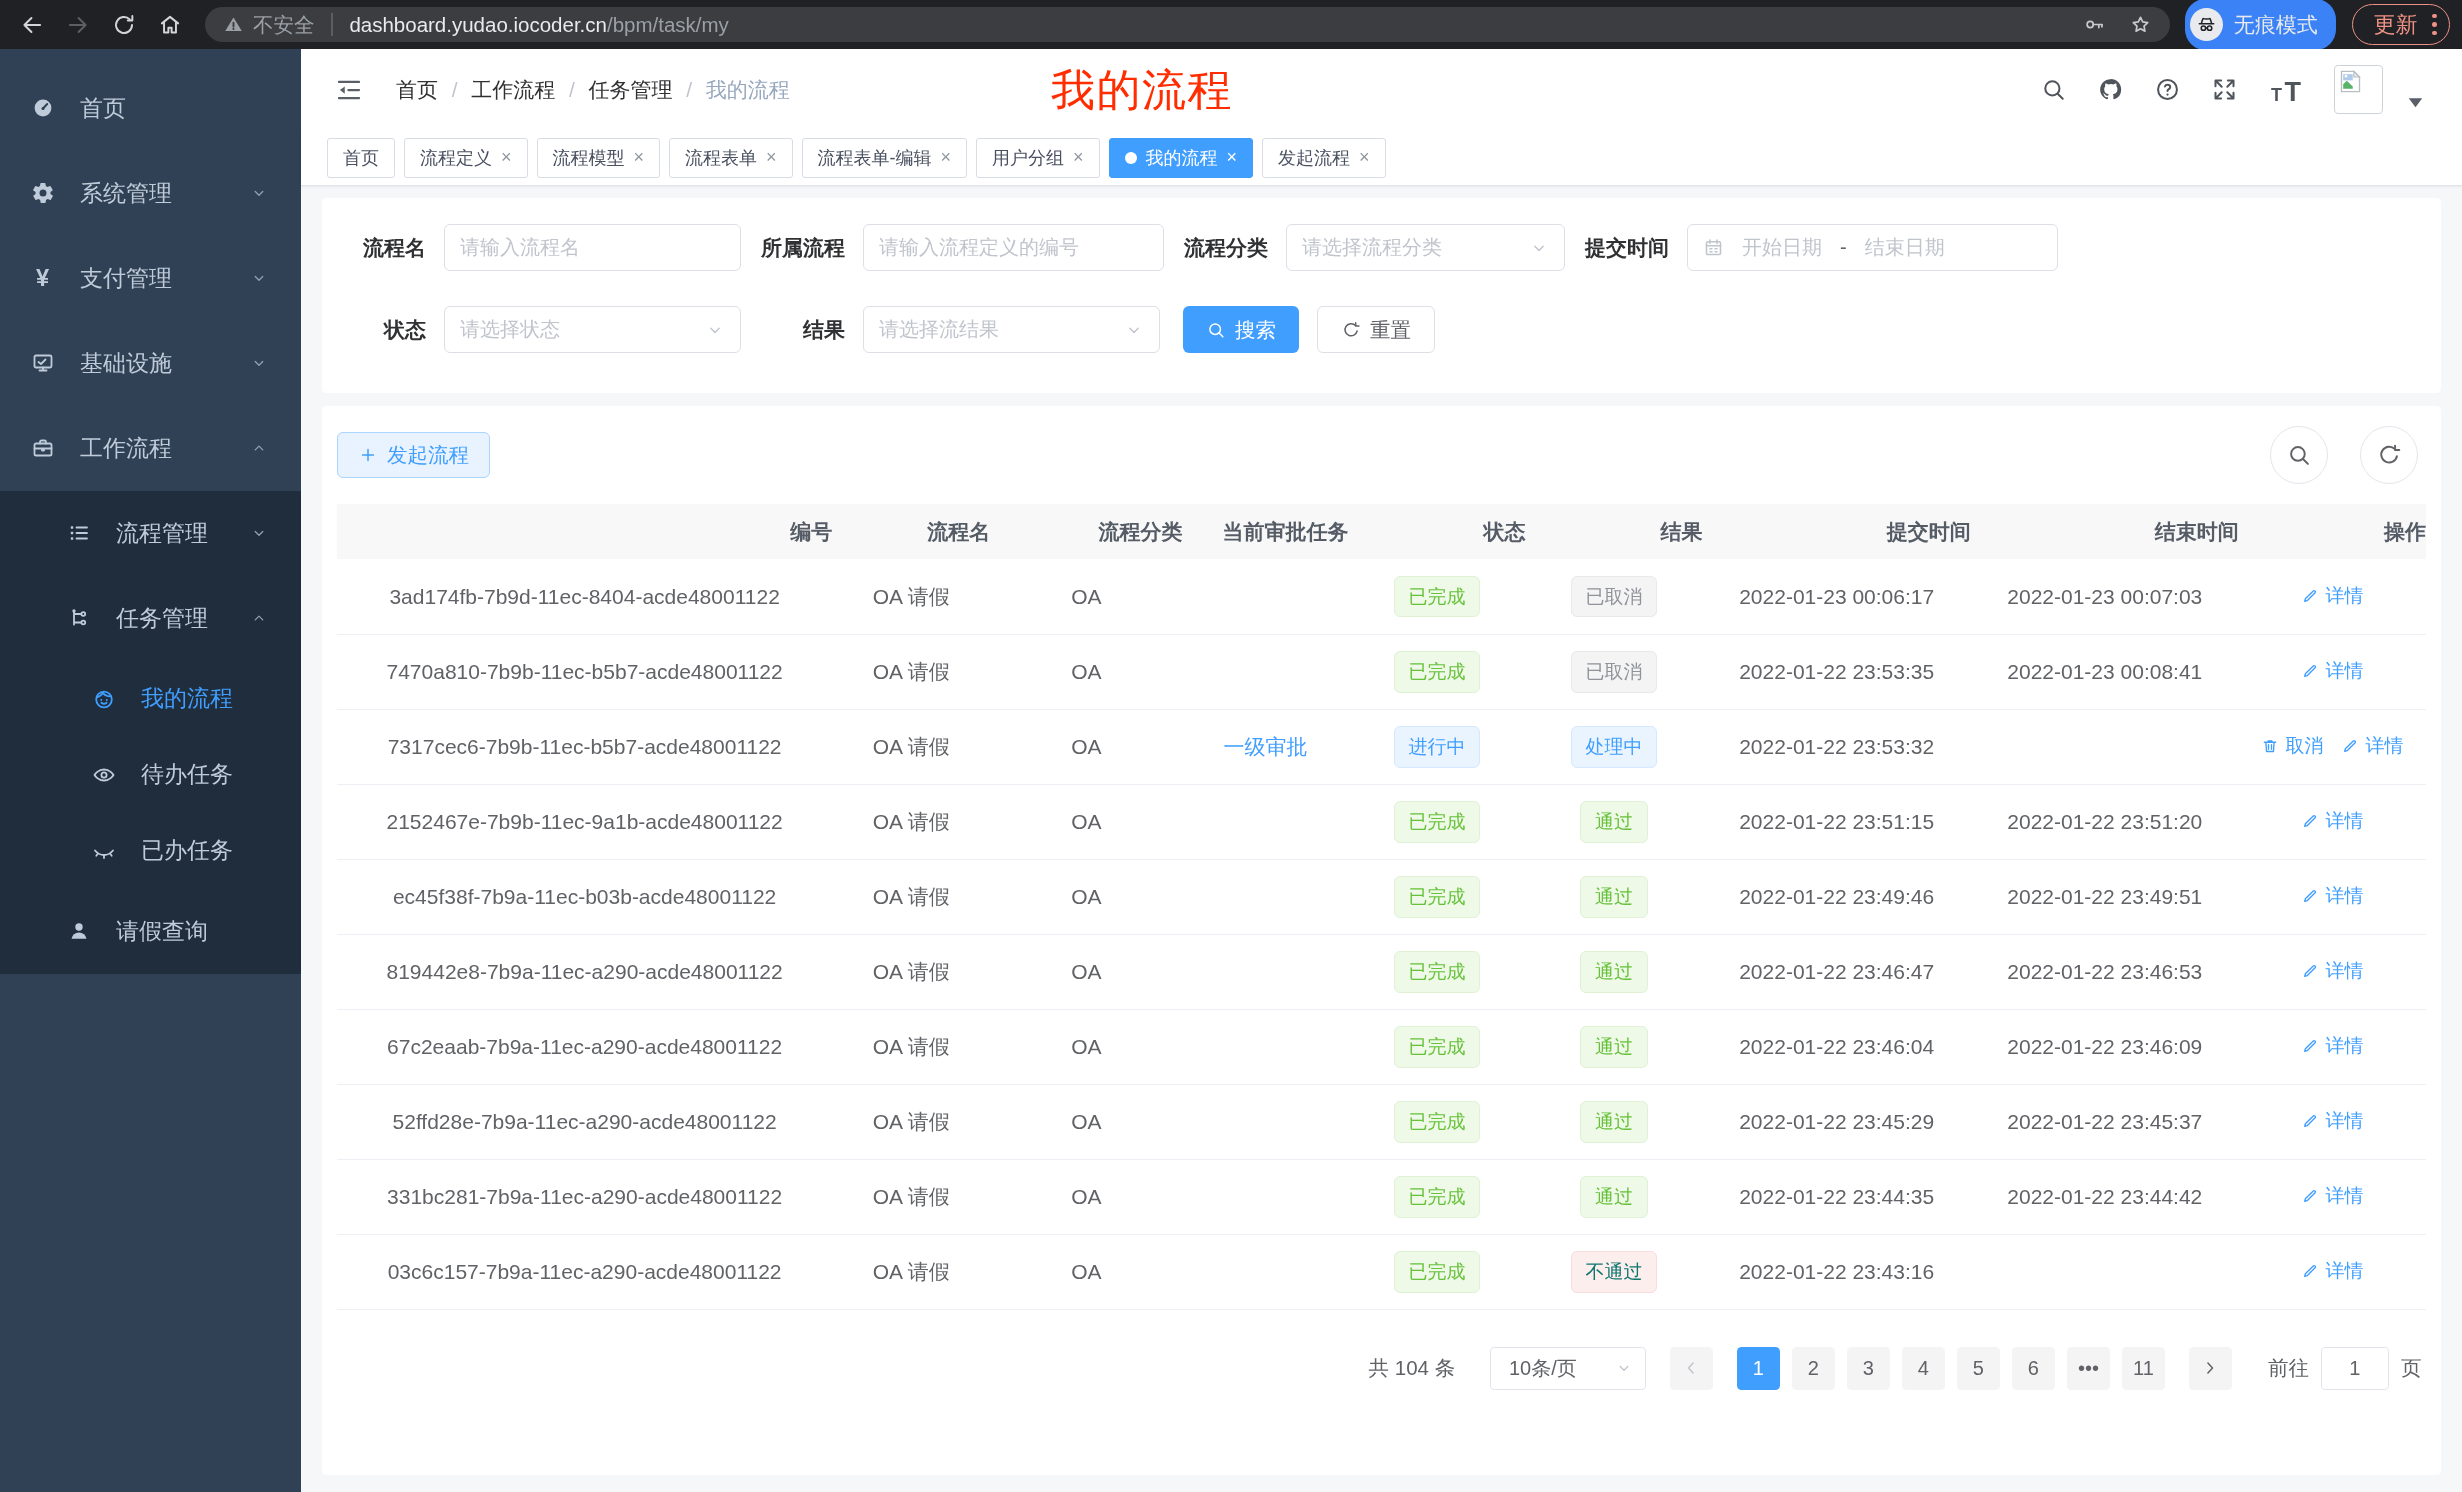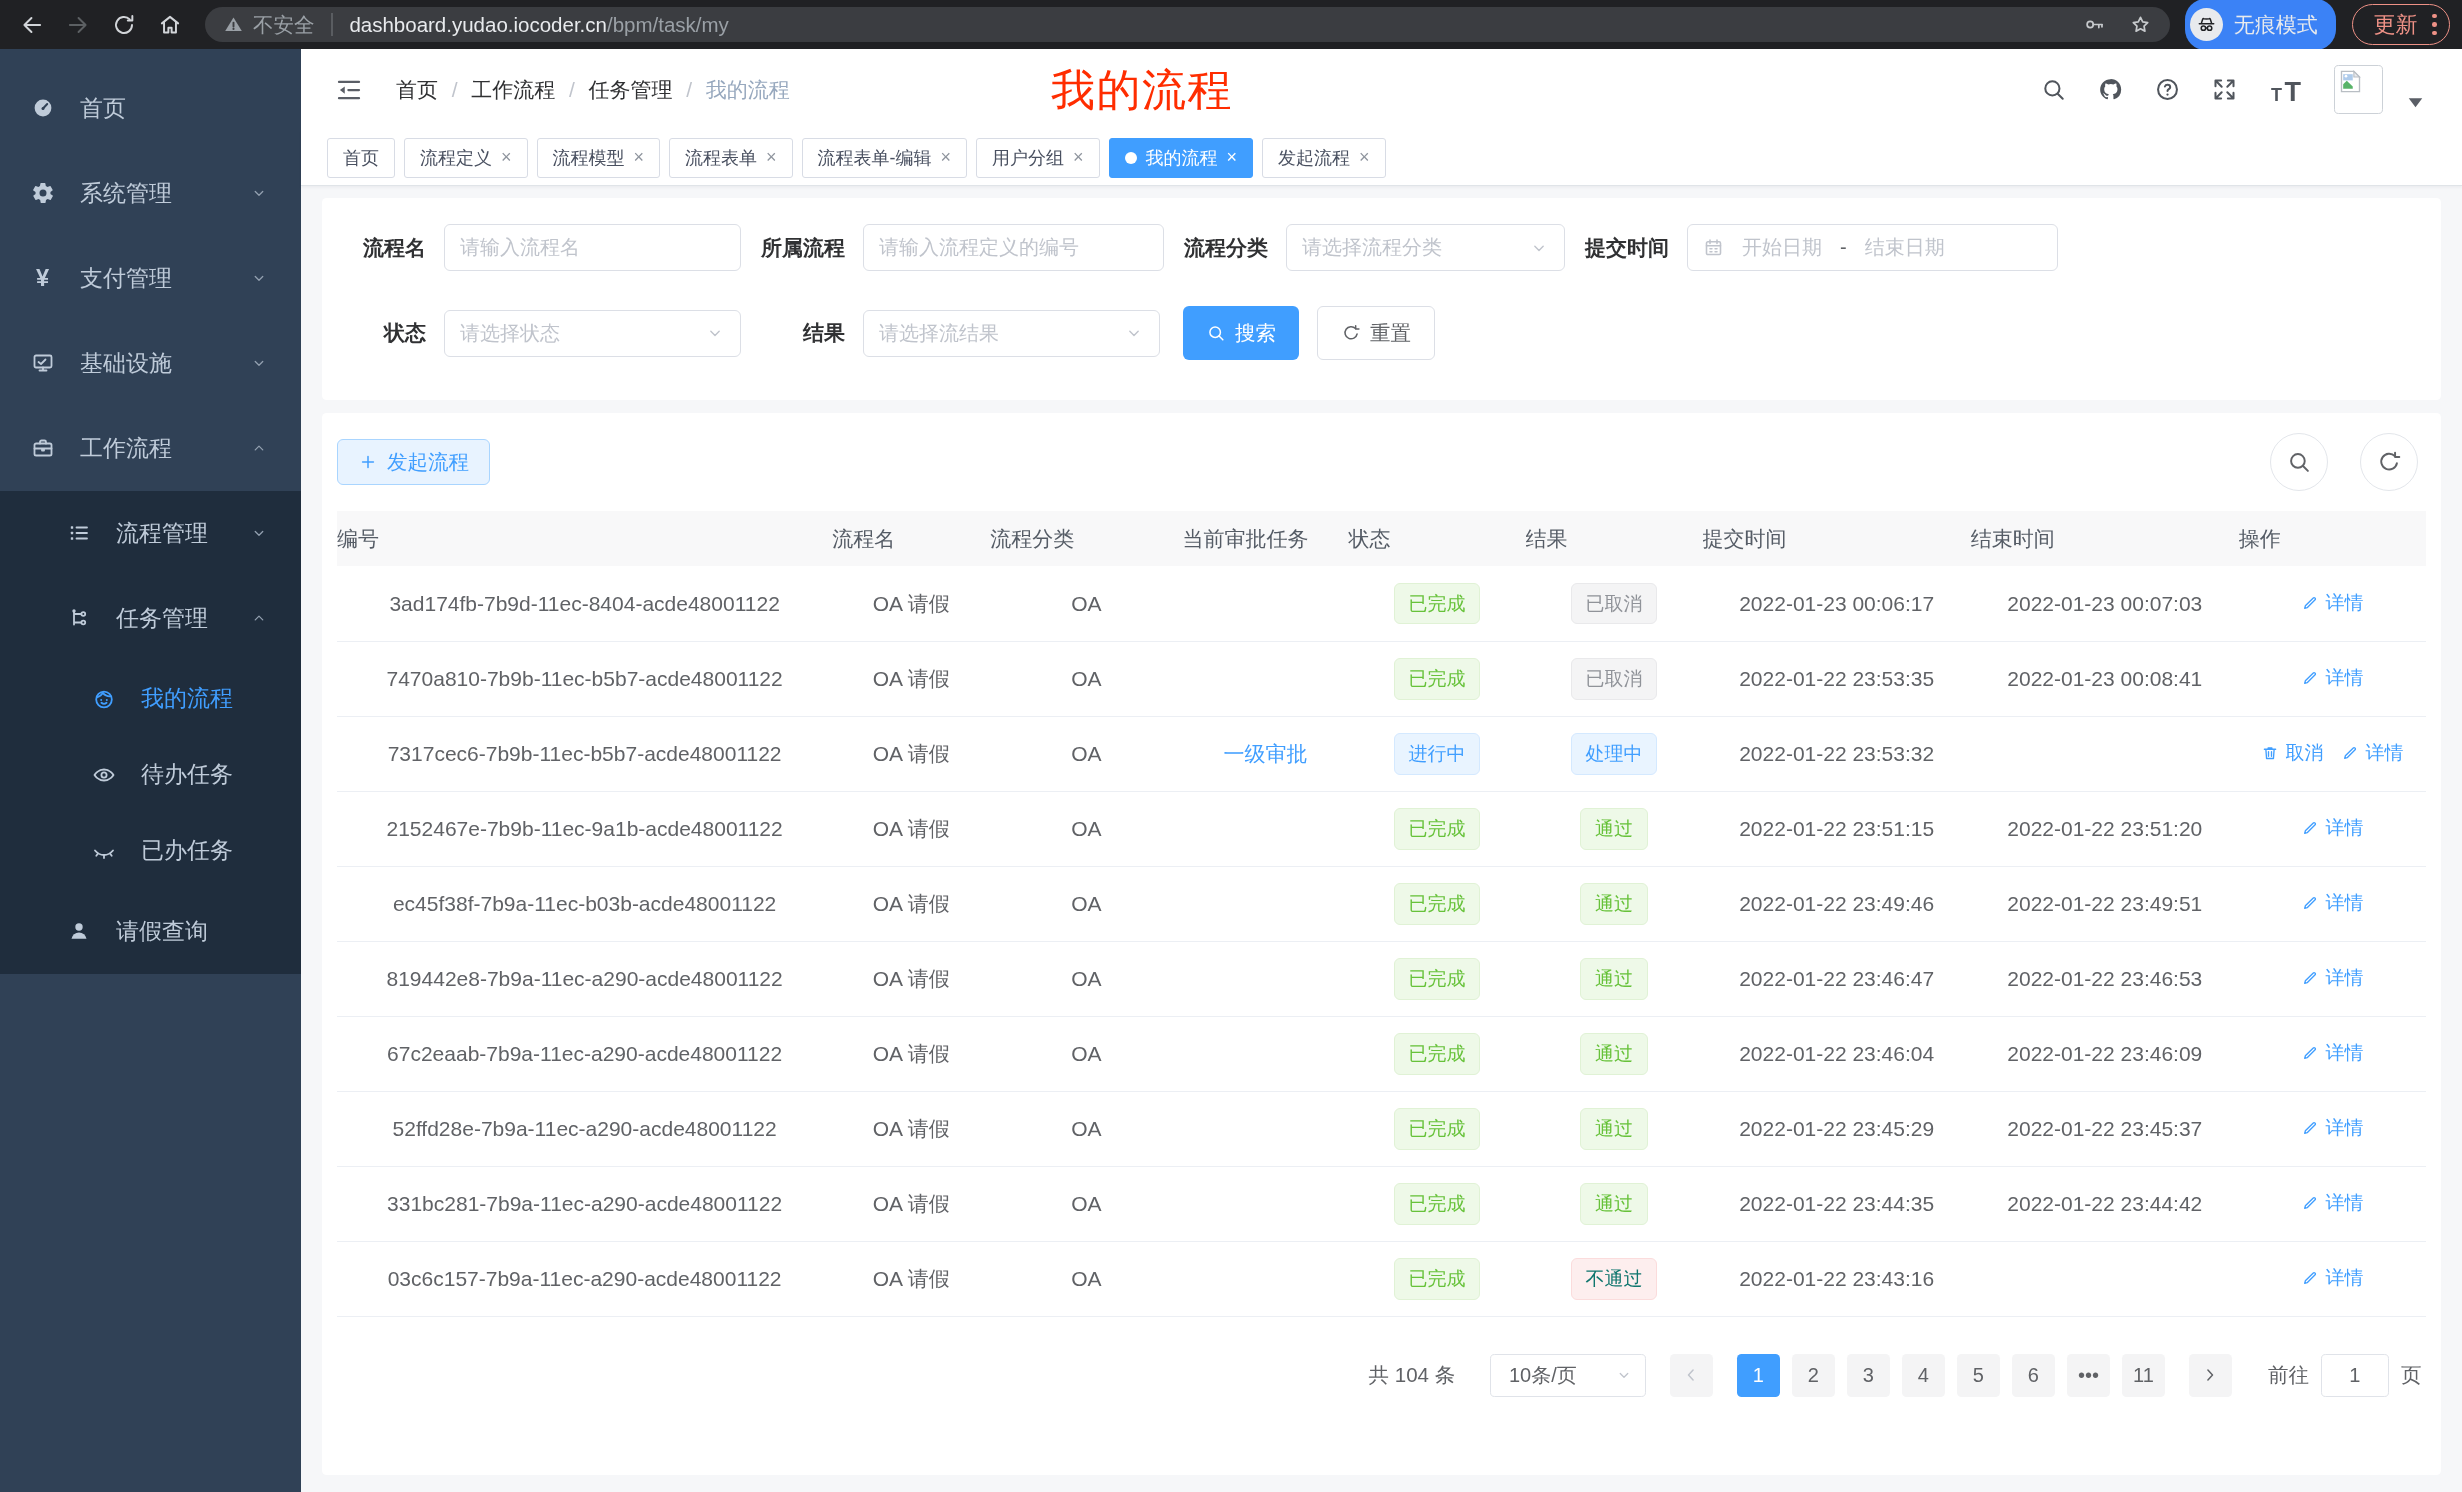--- a/index.html
+++ b/index.html
@@ -74,34 +74,34 @@
   .w1{width:107px}.w2{width:122px}
   .ctrl{height:47px;border:1.5px solid #dcdfe6;border-radius:6px;background:#fff;display:flex;align-items:center;font-size:20px;color:#c0c4cc;padding:0 15px}
   input.ctrl{color:#606266}
   input.ctrl::placeholder{color:#c0c4cc}
   .cw1{width:297px}.cw2{width:301px}.cw3{width:279px}.cw4{width:371px}
   .sel{justify-content:space-between}
   .sel .caret{color:#c0c4cc;font-size:20px}
   .daterange{gap:18px}
   .daterange .cal{color:#c0c4cc;font-size:21px}
   .daterange .dash{color:#606266}
-  .btn{height:54px;border-radius:6px;font-size:20.5px;display:inline-flex;align-items:center;gap:9px;padding:0 23px;white-space:nowrap;cursor:pointer}
+  .btn{height:47px;border-radius:6px;font-size:20.5px;display:inline-flex;align-items:center;gap:9px;padding:0 23px;white-space:nowrap;cursor:pointer}
   .btn-search{background:#409eff;color:#fff;margin-left:23px}
   .btn-reset{background:#fff;color:#606266;border:1.5px solid #dcdfe6;margin-left:18px}
   .btn .icon{font-size:20px}
 
   .card.tablecard{padding:20px 15px 0;flex:1;display:flex;flex-direction:column}
   .toolbar{display:flex;align-items:center}
   .btn-create{height:46px;background:#e8f3ff;border:1.5px solid #a9d5ff;border-radius:6px;color:#409eff;font-size:20.5px;display:inline-flex;align-items:center;gap:9px;padding:0 20px}
   .btn-create .icon{font-size:20px}
   .tool-circles{margin-left:auto;display:flex;gap:32px;padding-right:7.6px}
   .circle-btn{width:58px;height:58px;border-radius:50%;border:1.5px solid #e3e6eb;background:#fff;display:flex;align-items:center;justify-content:center;color:#606266;font-size:26px;cursor:pointer}
 
   table{width:100%;border-collapse:collapse;table-layout:fixed;margin-top:20px}
-  th{height:55px;background:#f8f8f9;font-size:21px;font-weight:400;color:#555c66;text-align:left;white-space:nowrap;overflow:hidden}
+  th{height:55px;background:#f8f8f9;font-size:21px;font-weight:700;color:#555c66;text-align:right;white-space:nowrap;overflow:hidden}
   td{height:75px;text-align:center;font-size:21px;color:#606266;border-bottom:1.5px solid #eceff4;white-space:nowrap;overflow:hidden}
   .badge{display:inline-block;padding:9px 13.7px;border-radius:6px;font-size:19px;line-height:1.15}
   .b-success{background:#eef9e8;color:#67c23a;border:1.5px solid #e0f2d5}
   .b-info{background:#f4f4f5;color:#909399;border:1.5px solid #e9e9eb}
   .b-primary{background:#e9f4ff;color:#409eff;border:1.5px solid #d4e9ff}
   .b-danger{background:#fdeeee;color:#0f766e;border:1.5px solid #fbdcdc}
   .task-link{color:#409eff;cursor:pointer}
   .alink{color:#409eff;font-size:19px;display:inline-flex;align-items:center;gap:6px;margin:0 9px;cursor:pointer}
   .alink .icon{font-size:18px}
 

